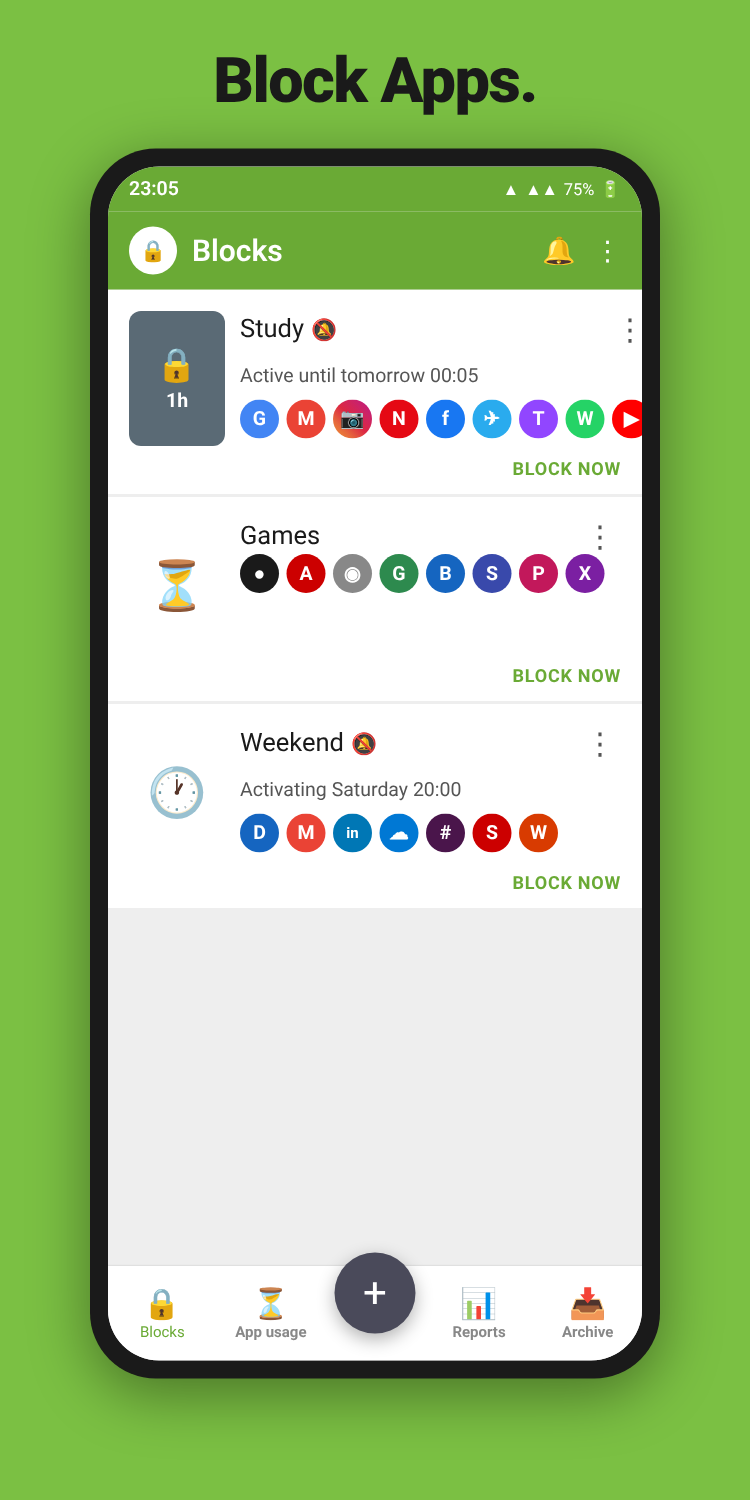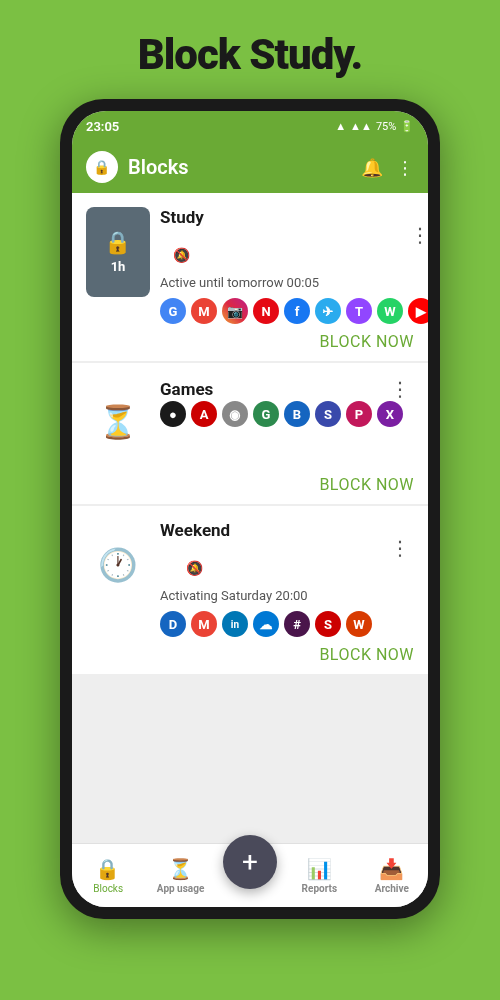--- a/index.html
+++ b/index.html
@@ -148,26 +148,25 @@
     .block-info {
       flex: 1;
     }
     .block-name-row {
       display: flex;
       align-items: center;
       justify-content: space-between;
     }
     .block-name {
       font-size: 17px;
-      font-weight: 700;
+      font-weight: 400;
       color: #1a1a1a;
       display: flex;
       align-items: center;
-      gap: 20px;
-      flex-direction: column;
+      gap: 5px;
     }
     .bell-off {
       font-size: 14px;
       color: #888;
     }
     .three-dots {
       font-size: 20px;
       color: #555;
       cursor: pointer;
       padding: 0 4px;
@@ -196,22 +195,22 @@
       color: white;
       flex-shrink: 0;
     }
     .block-now-row {
       display: flex;
       justify-content: flex-end;
       margin-top: 8px;
     }
     .block-now-btn {
       color: #6aaa35;
-      font-size: 16px;
-      font-weight: 400;
+      font-size: 12px;
+      font-weight: 700;
       letter-spacing: 0.5px;
       cursor: pointer;
       text-transform: uppercase;
     }
     
     .bottom-nav {
       background: white;
       height: 64px;
       display: flex;
       align-items: center;
@@ -280,21 +279,21 @@
     .ic-li { background: #0077b5; }
     .ic-onedrive { background: #0078d4; }
     .ic-slack { background: #4a154b; }
     .ic-ms { background: #d83b01; }
     .ic-indigo { background: #3949ab; }
     .ic-pink { background: #c2185b; }
   </style>
 </head>
 <body>
 
-<h1 class="page-title">Block Study.</h1>
+<h1 class="page-title">Block Apps.</h1>
 
 <div class="phone-frame">
   <div class="phone-inner">
 
     <div class="status-bar">
       <span class="status-time">23:05</span>
       <div class="status-icons">
         <span>▲</span>
         <span>▲▲</span>
         <span>75%</span>

